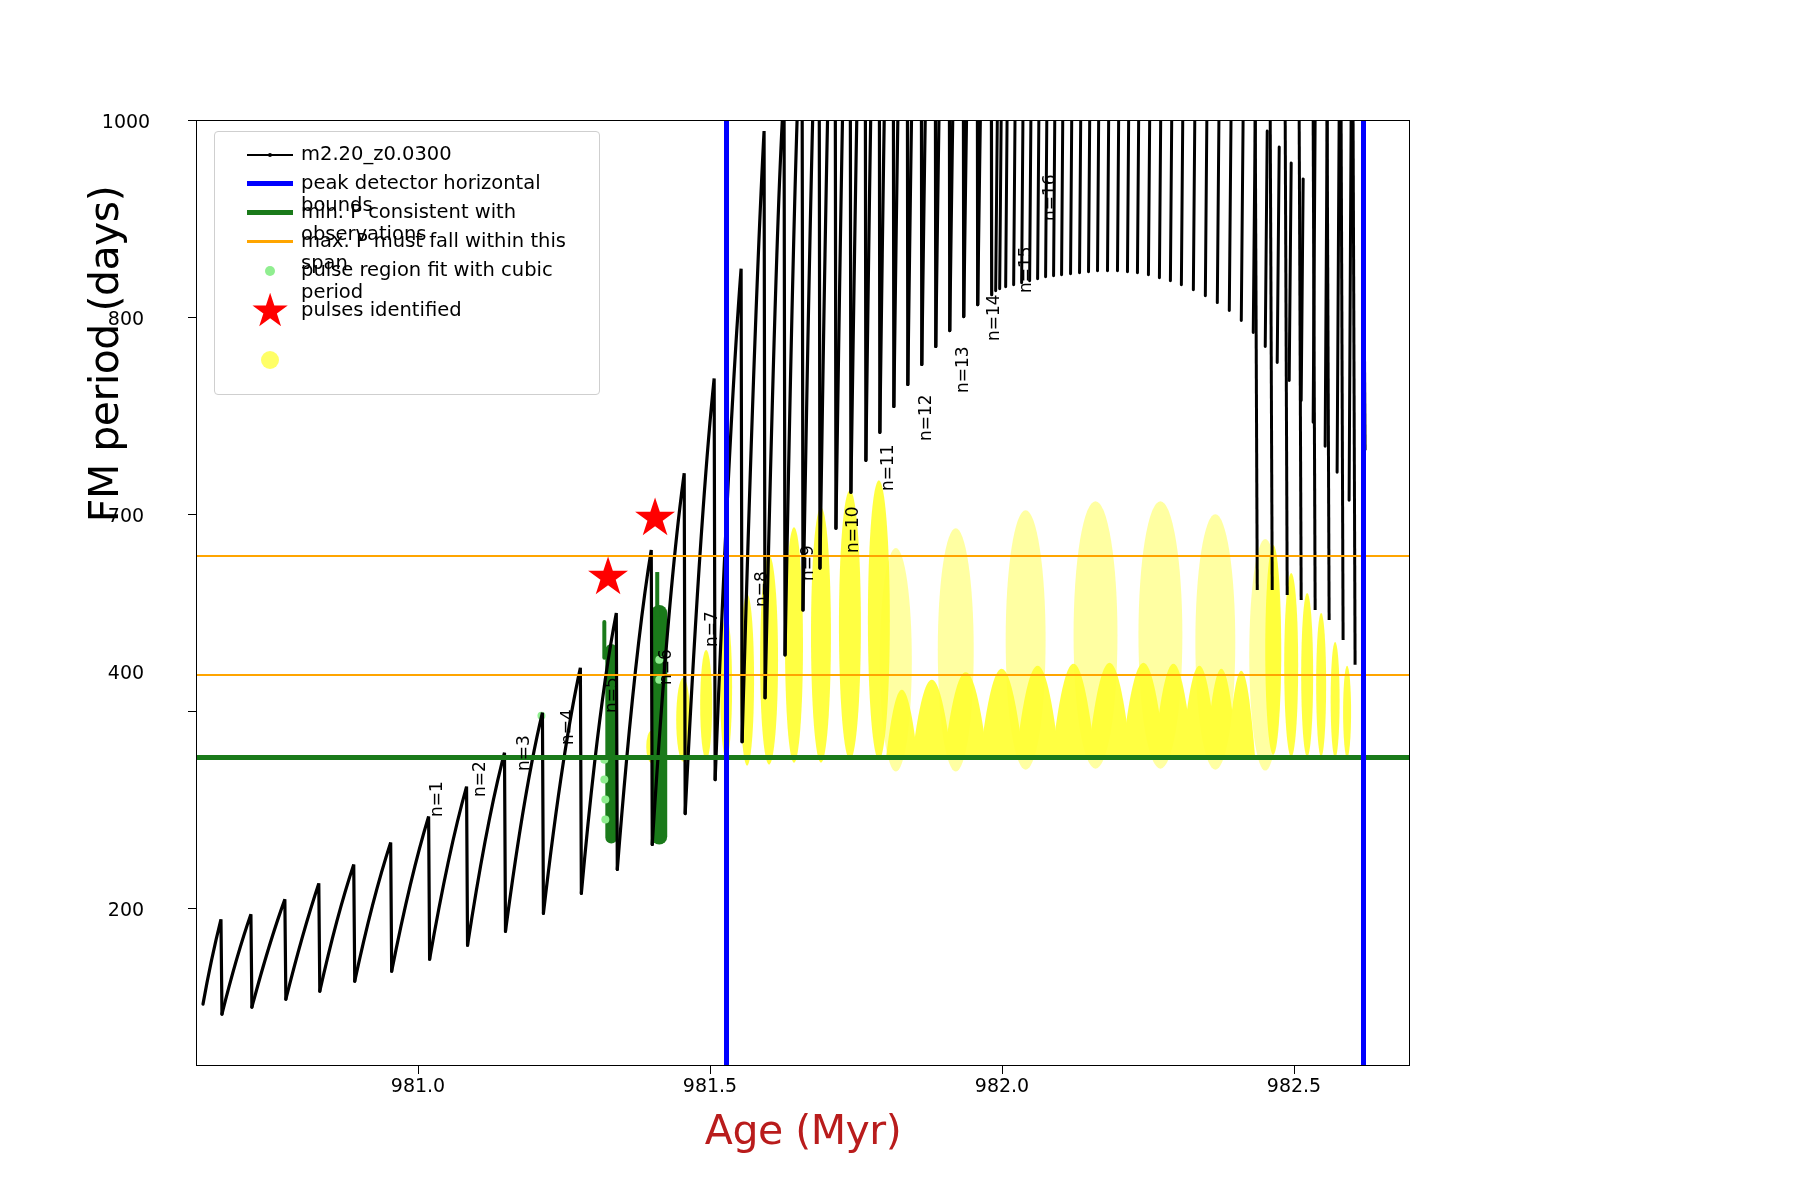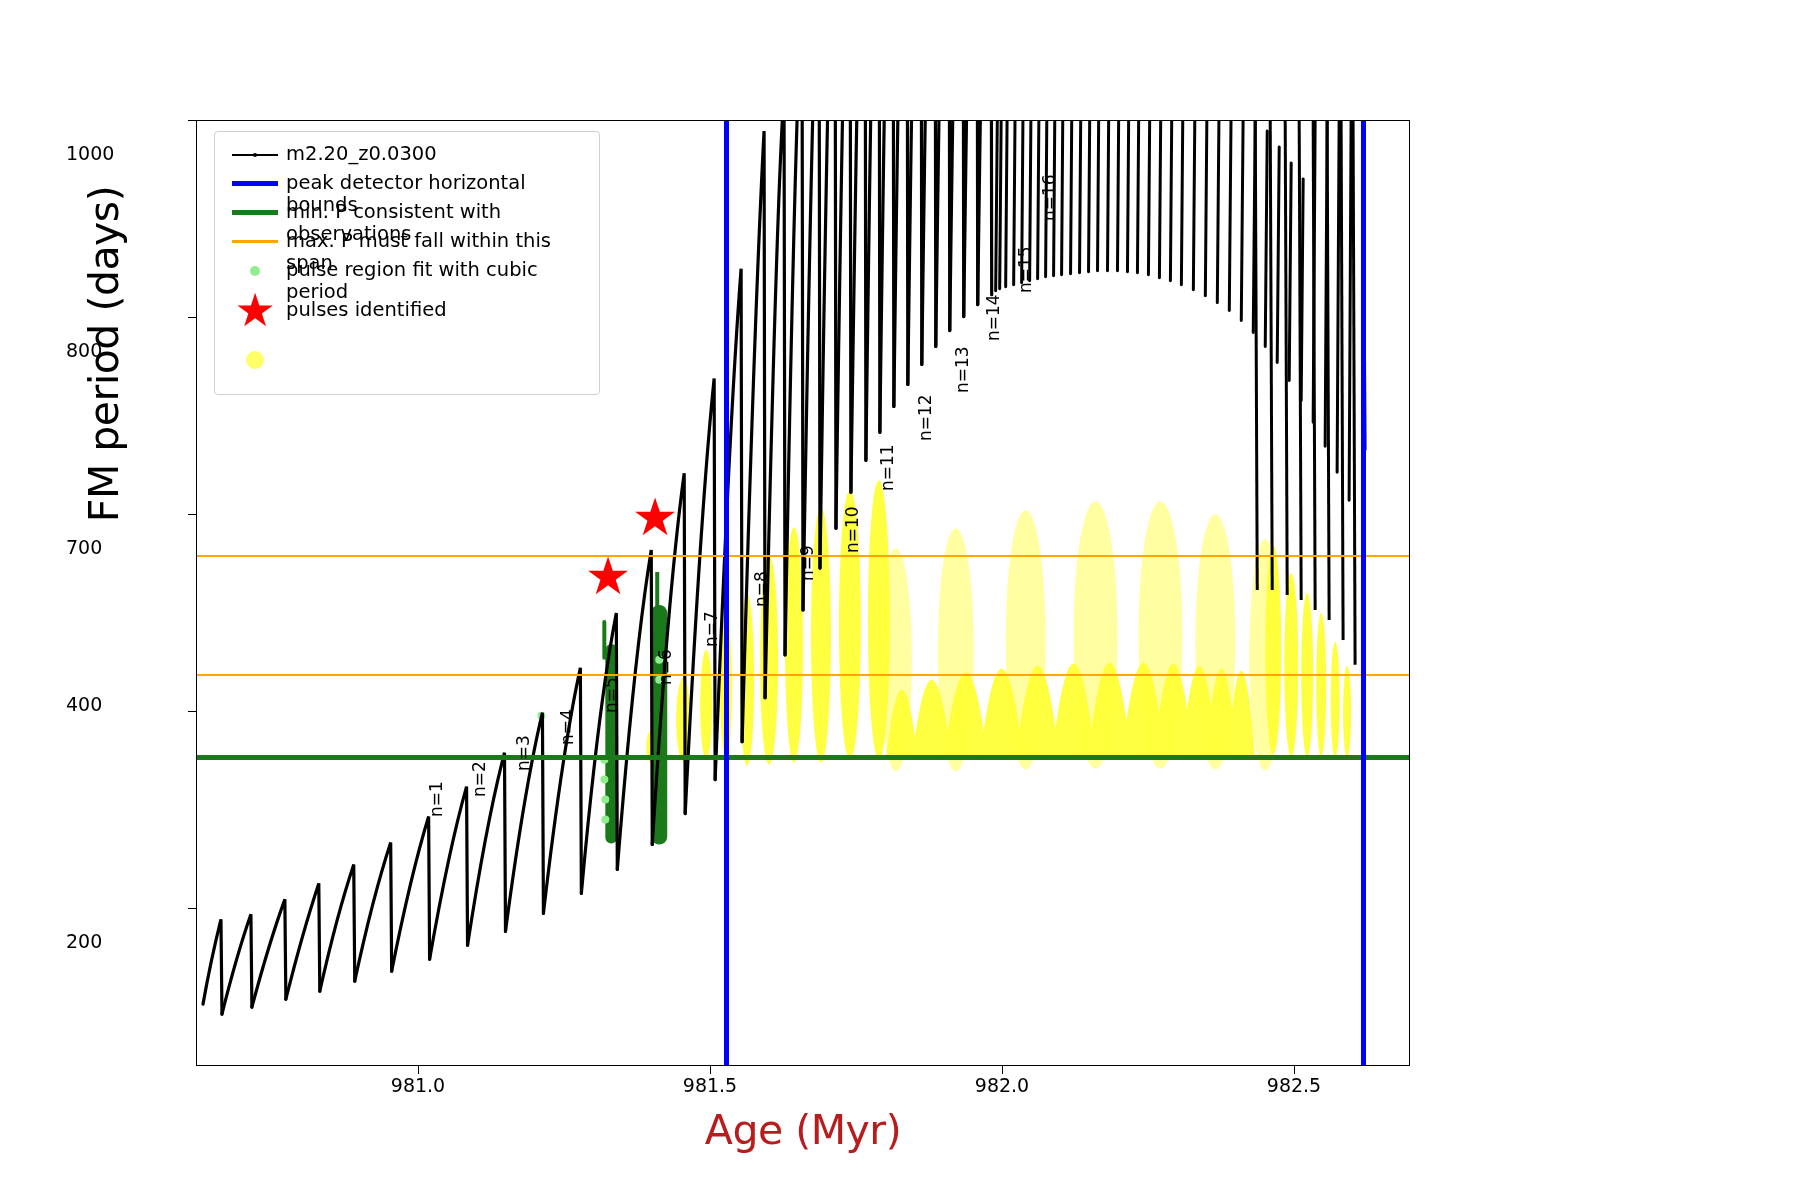--- a/index.html
+++ b/index.html
@@ -54,25 +54,24 @@
     text-align: center;
     font-size: 41px;
     color: #b91c1c;
     letter-spacing: -0.5px;
   }
   
   .ytick-label {
     position: absolute;
     right: 1614px;
     width: 120px;
-    text-align: left;
+    text-align: center;
     font-size: 19px;
     color: #000;
     transform: translateY(-10px);
-    margin-top: 32px;
   }
   .ytick-mark {
     position: absolute;
     left: 188px;
     width: 8px;
     height: 1.3px;
     background: #000;
   }
   .xtick-label {
     position: absolute;
@@ -108,21 +107,21 @@
   }
   
   #legend {
     position: absolute;
     left: 214px;
     top: 131px;
     width: 386px;
     background: #ffffff;
     border: 1px solid #cfcfcf;
     border-radius: 4px;
-    padding: 8px 9px 9px 9px;
+    padding: 8px 9px 9px 24px;
     box-sizing: border-box;
     z-index: 40;
   }
   .legend-row {
     display: flex;
     align-items: flex-start;
     height: 29px;
     line-height: 29px;
   }
   .legend-row.tall { height: 50px; align-items: center; }

